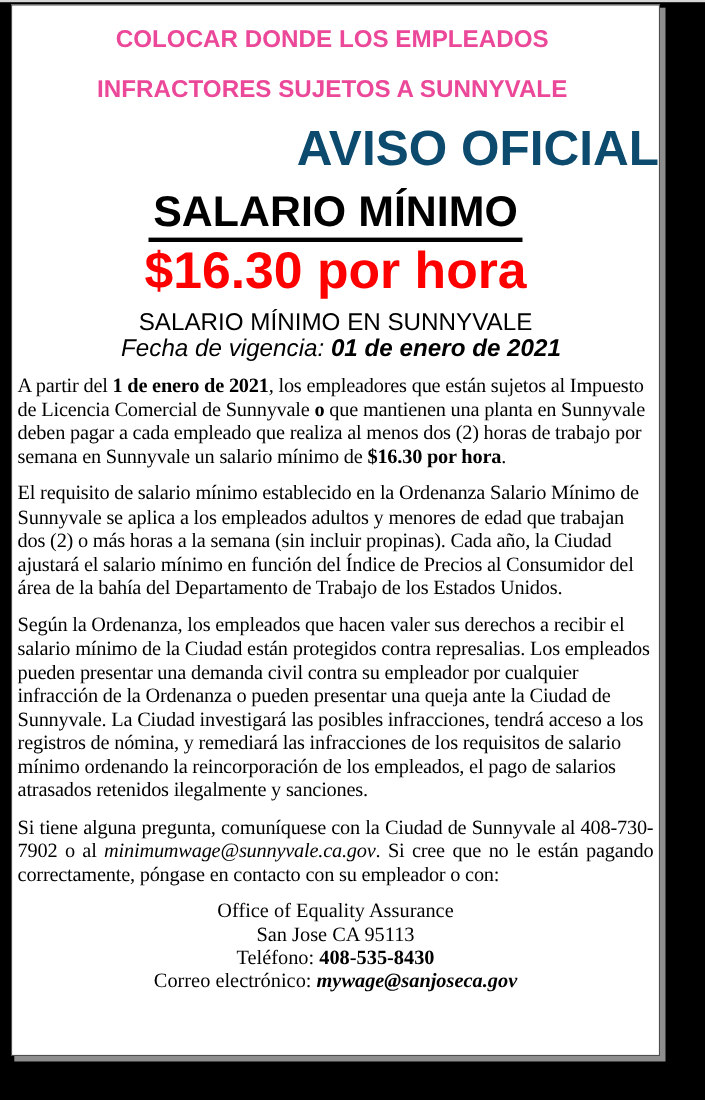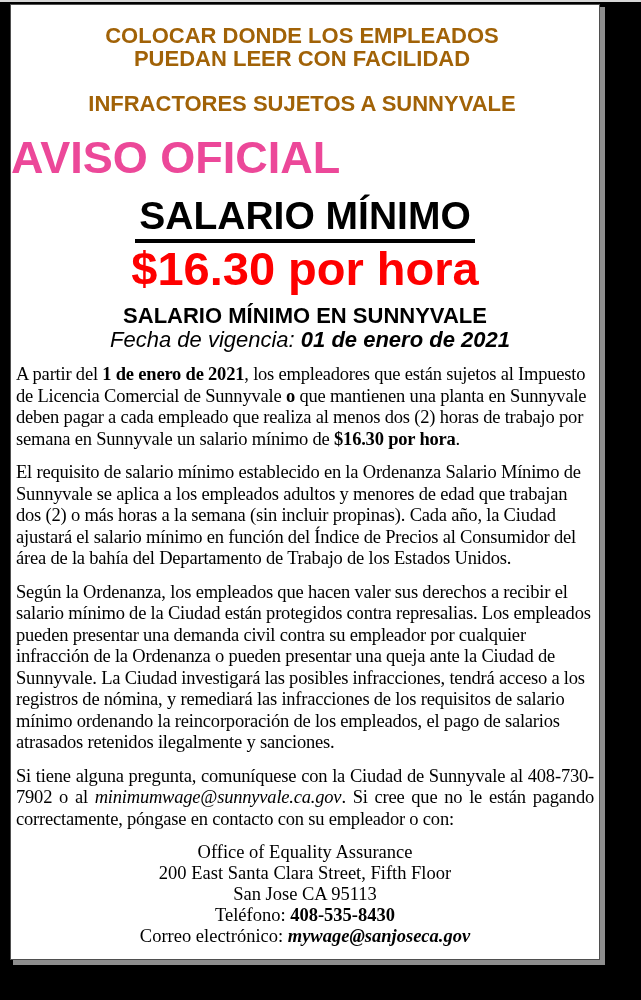--- a/index.html
+++ b/index.html
@@ -21,38 +21,38 @@
     box-sizing:border-box;
     overflow:hidden;
   }
   
   .header { display:flex; padding-top:5px; }
   .logo { flex:0 0 auto; width:118px; margin-left:12px; text-align:center; }
   .logo svg { display:block; margin:0 auto; }
   .logo-text { font-size:21px; line-height:24px; color:#6d6e71; margin-top:1px; letter-spacing:0.5px; }
   .warnings {
     flex:1; text-align:center; padding-top:14px; padding-right:6px;
-    color:#a16207; font-weight:bold; font-size:22px; line-height:23px;
+    color:#ec4899; font-weight:bold; font-size:22px; line-height:23px;
   }
   .warning-secondary { margin-top:22px; }
   
   .title {
-    margin:20px 0 0; text-align:left;
-    font-size:45px; line-height:46px; font-weight:bold; color:#ec4899;
+    margin:20px 0 0; text-align:right;
+    font-size:45px; line-height:46px; font-weight:bold; color:#0c4a6e;
   }
   .subject-line { text-align:center; margin-top:15px; }
   .subject {
     display:inline-block; font-size:39px; line-height:39px; font-weight:bold;
     border-bottom:4px solid #000; padding:0 4px 4px;
   }
   .rate {
     margin-top:2px; text-align:center;
     color:#fe0000; font-weight:bold; font-size:47px; line-height:47px;
   }
-  .subheading { margin-top:12px; text-align:center; font-weight:bold; font-size:22px; line-height:24px; }
+  .subheading { margin-top:12px; text-align:center; font-weight:normal; font-size:22px; line-height:24px; }
   .effective { text-align:center; font-style:italic; font-size:22px; line-height:24px;padding-left:10px; }
   .effective .date { font-weight:bold; }
   
   .content {
     margin:12px 5px 0;
     font-family:"Liberation Serif", serif;
     font-size:18.5px; line-height:21.5px; letter-spacing:-0.2px;
     color:#000;
   }
   .para { margin:0 0 12px; }
@@ -71,21 +71,20 @@
 <body>
 
 <div class="top-artifact"></div>
 
 <div class="page">
 
   <div class="header">
     <div class="warnings">
       <div class="warning-primary">
         <div>COLOCAR DONDE LOS EMPLEADOS</div>
-        <div>PUEDAN LEER CON FACILIDAD</div>
       </div>
       <div class="warning-secondary">INFRACTORES SUJETOS A SUNNYVALE</div>
     </div>
   </div>
 
   <h1 class="title">AVISO OFICIAL</h1>
 
   <div class="subject-line">
     <span class="subject">SALARIO MÍNIMO</span>
   </div>
@@ -98,19 +97,18 @@
 
   <div class="content">
     <p class="para"><span class="seg-n">A partir del </span><span class="seg-b">1 de enero de 2021</span><span class="seg-n">, los empleadores que están sujetos al Impuesto de Licencia Comercial de Sunnyvale </span><span class="seg-b">o</span><span class="seg-n"> que mantienen una planta en Sunnyvale deben pagar a cada empleado que realiza al menos dos (2) horas de trabajo por semana en Sunnyvale un salario mínimo de </span><span class="seg-b">$16.30 por hora</span><span class="seg-n">.</span></p>
     <p class="para"><span class="seg-n">El requisito de salario mínimo establecido en la Ordenanza Salario Mínimo de Sunnyvale se aplica a los empleados adultos y menores de edad que trabajan dos (2) o más horas a la semana (sin incluir propinas). Cada año, la Ciudad ajustará el salario mínimo en función del Índice de Precios al Consumidor del área de la bahía del Departamento de Trabajo de los Estados Unidos.</span></p>
     <p class="para"><span class="seg-n">Según la Ordenanza, los empleados que hacen valer sus derechos a recibir el salario mínimo de la Ciudad están protegidos contra represalias. Los empleados pueden presentar una demanda civil contra su empleador por cualquier infracción de la Ordenanza o pueden presentar una queja ante la Ciudad de Sunnyvale. La Ciudad investigará las posibles infracciones, tendrá acceso a los registros de nómina, y remediará las infracciones de los requisitos de salario mínimo ordenando la reincorporación de los empleados, el pago de salarios atrasados retenidos ilegalmente y sanciones.</span></p>
     <p class="para justify"><span class="seg-n">Si tiene alguna pregunta, comuníquese con la Ciudad de Sunnyvale al 408-730-7902 o al </span><span class="seg-i">minimumwage@sunnyvale.ca.gov</span><span class="seg-n">. Si cree que no le están pagando correctamente, póngase en contacto con su empleador o con:</span></p>
   </div>
 
   <div class="contact">
     <div class="contact-line"><span class="seg-n">Office of Equality Assurance</span></div>
-    <div class="contact-line"><span class="seg-n">200 East Santa Clara Street, Fifth Floor</span></div>
     <div class="contact-line"><span class="seg-n">San Jose CA 95113</span></div>
     <div class="contact-line"><span class="seg-n">Teléfono: </span><span class="seg-b">408-535-8430</span></div>
     <div class="contact-line"><span class="seg-n">Correo electrónico: </span><span class="seg-bi">mywage@sanjoseca.gov</span></div>
   </div>
 
 </div>
 
 </body></html>

